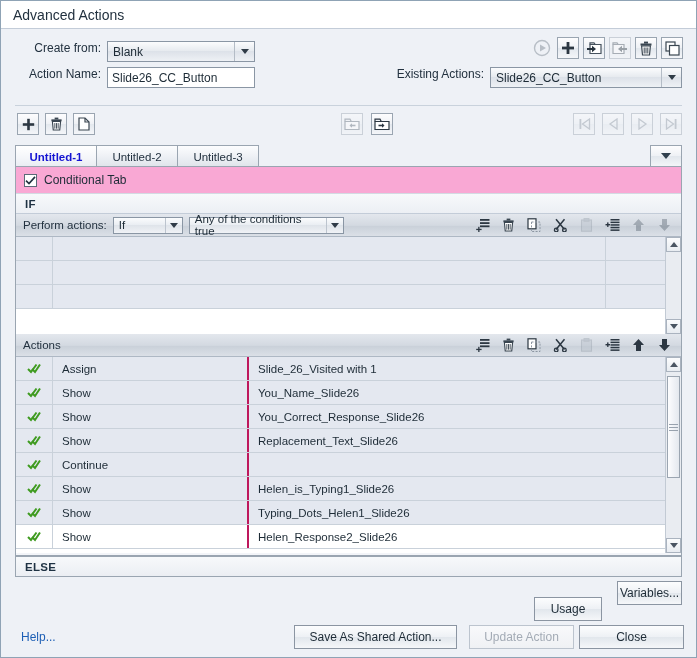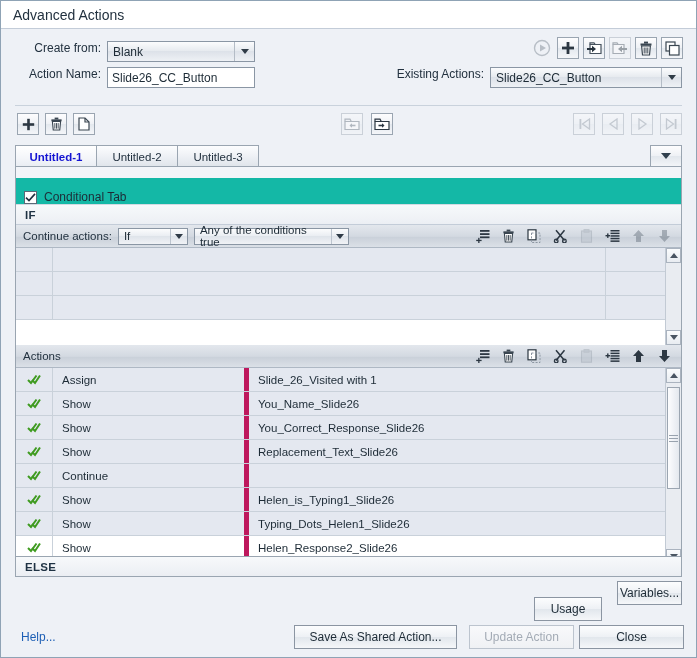--- a/index.html
+++ b/index.html
@@ -117,24 +117,23 @@
 
   
   .tabpanel{
     position:absolute;left:14px;top:165px;right:14px;
     height:390px;
     box-sizing:border-box;
     border:1px solid #9aa5b1;
     background:#f3f5f9;
   }
   .condtabrow{
-    height:26px;display:flex;align-items:flex-end;padding-left:8px;
+    height:26px;display:flex;align-items:center;padding-left:8px;
     border-bottom:1px solid #d3dae2;
-    background:#14b8a6;
-    margin-top:11px;
+    background:#f9a8d4;
   }
   .chk{
     width:13px;height:13px;box-sizing:border-box;
     border:1px solid #5b6977;background:#ffffff;
     display:flex;align-items:center;justify-content:center;
     margin-right:7px;
   }
   .chk svg{display:block;}
 
   .sectionhdr{
@@ -193,21 +192,21 @@
   .grow.alt{background:#e4e8f0;}
   .grow.white{background:#ffffff;}
   .cell-check{
     width:37px;min-width:37px;height:100%;
     display:flex;align-items:center;justify-content:center;
     border-right:1px solid #c9d1da;box-sizing:border-box;
   }
   .cell-a{
     width:196px;min-width:196px;height:100%;
     display:flex;align-items:center;padding-left:9px;
-    border-right:5px solid #be185d;box-sizing:border-box;
+    border-right:2px solid #be185d;box-sizing:border-box;
   }
   .cell-b{
     flex:1;height:100%;display:flex;align-items:center;padding-left:9px;
     box-sizing:border-box;
   }
   .cell-or{
     width:60px;min-width:60px;height:100%;
     display:flex;align-items:center;padding-left:9px;
     border-left:1px solid #c9d1da;box-sizing:border-box;
     color:#9aa3ad;font-size:11.5px;
@@ -455,21 +454,21 @@
         </svg>
       </span>
       <span>Conditional Tab</span>
     </div>
 
     <div class="sectionhdr">
       <span>IF</span>
     </div>
 
     <div class="graybar">
-      <span class="cap">Continue actions:</span>
+      <span class="cap">Perform actions:</span>
       <div class="smallcombo" style="width:70px;">
         <span>If</span>
         <span class="arrowbox">
             <i class="caret"></i>
           </span>
       </div>
       <div class="smallcombo" style="width:155px;">
         <span>Any of the conditions true</span>
         <span class="arrowbox">
             <i class="caret"></i>

